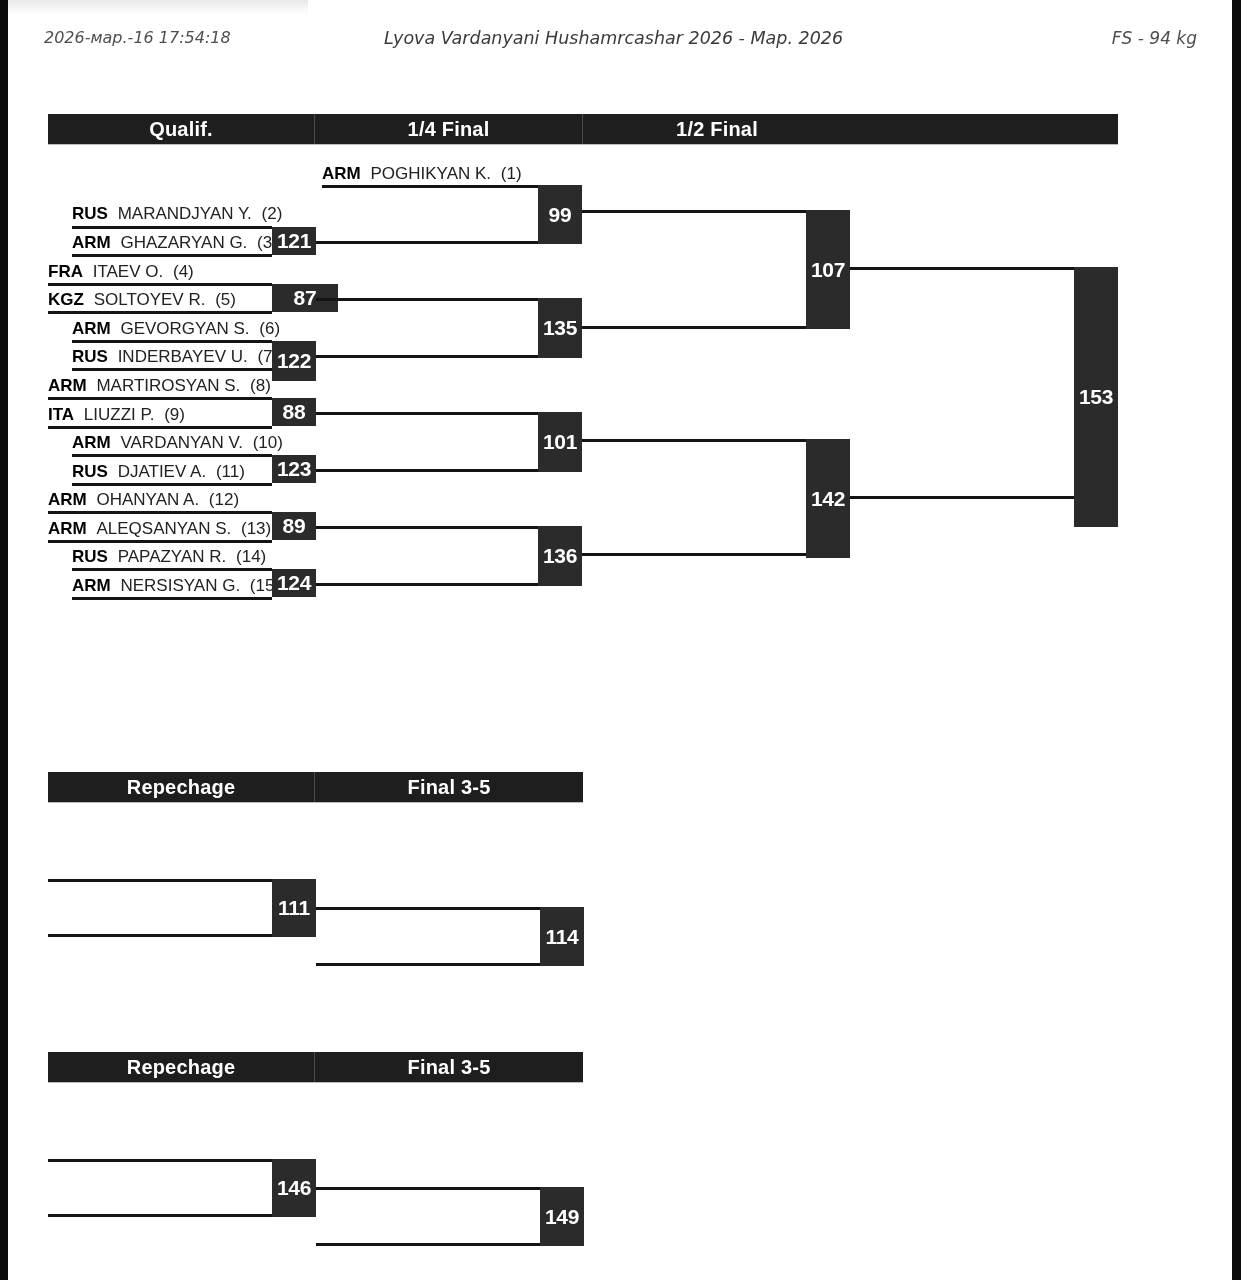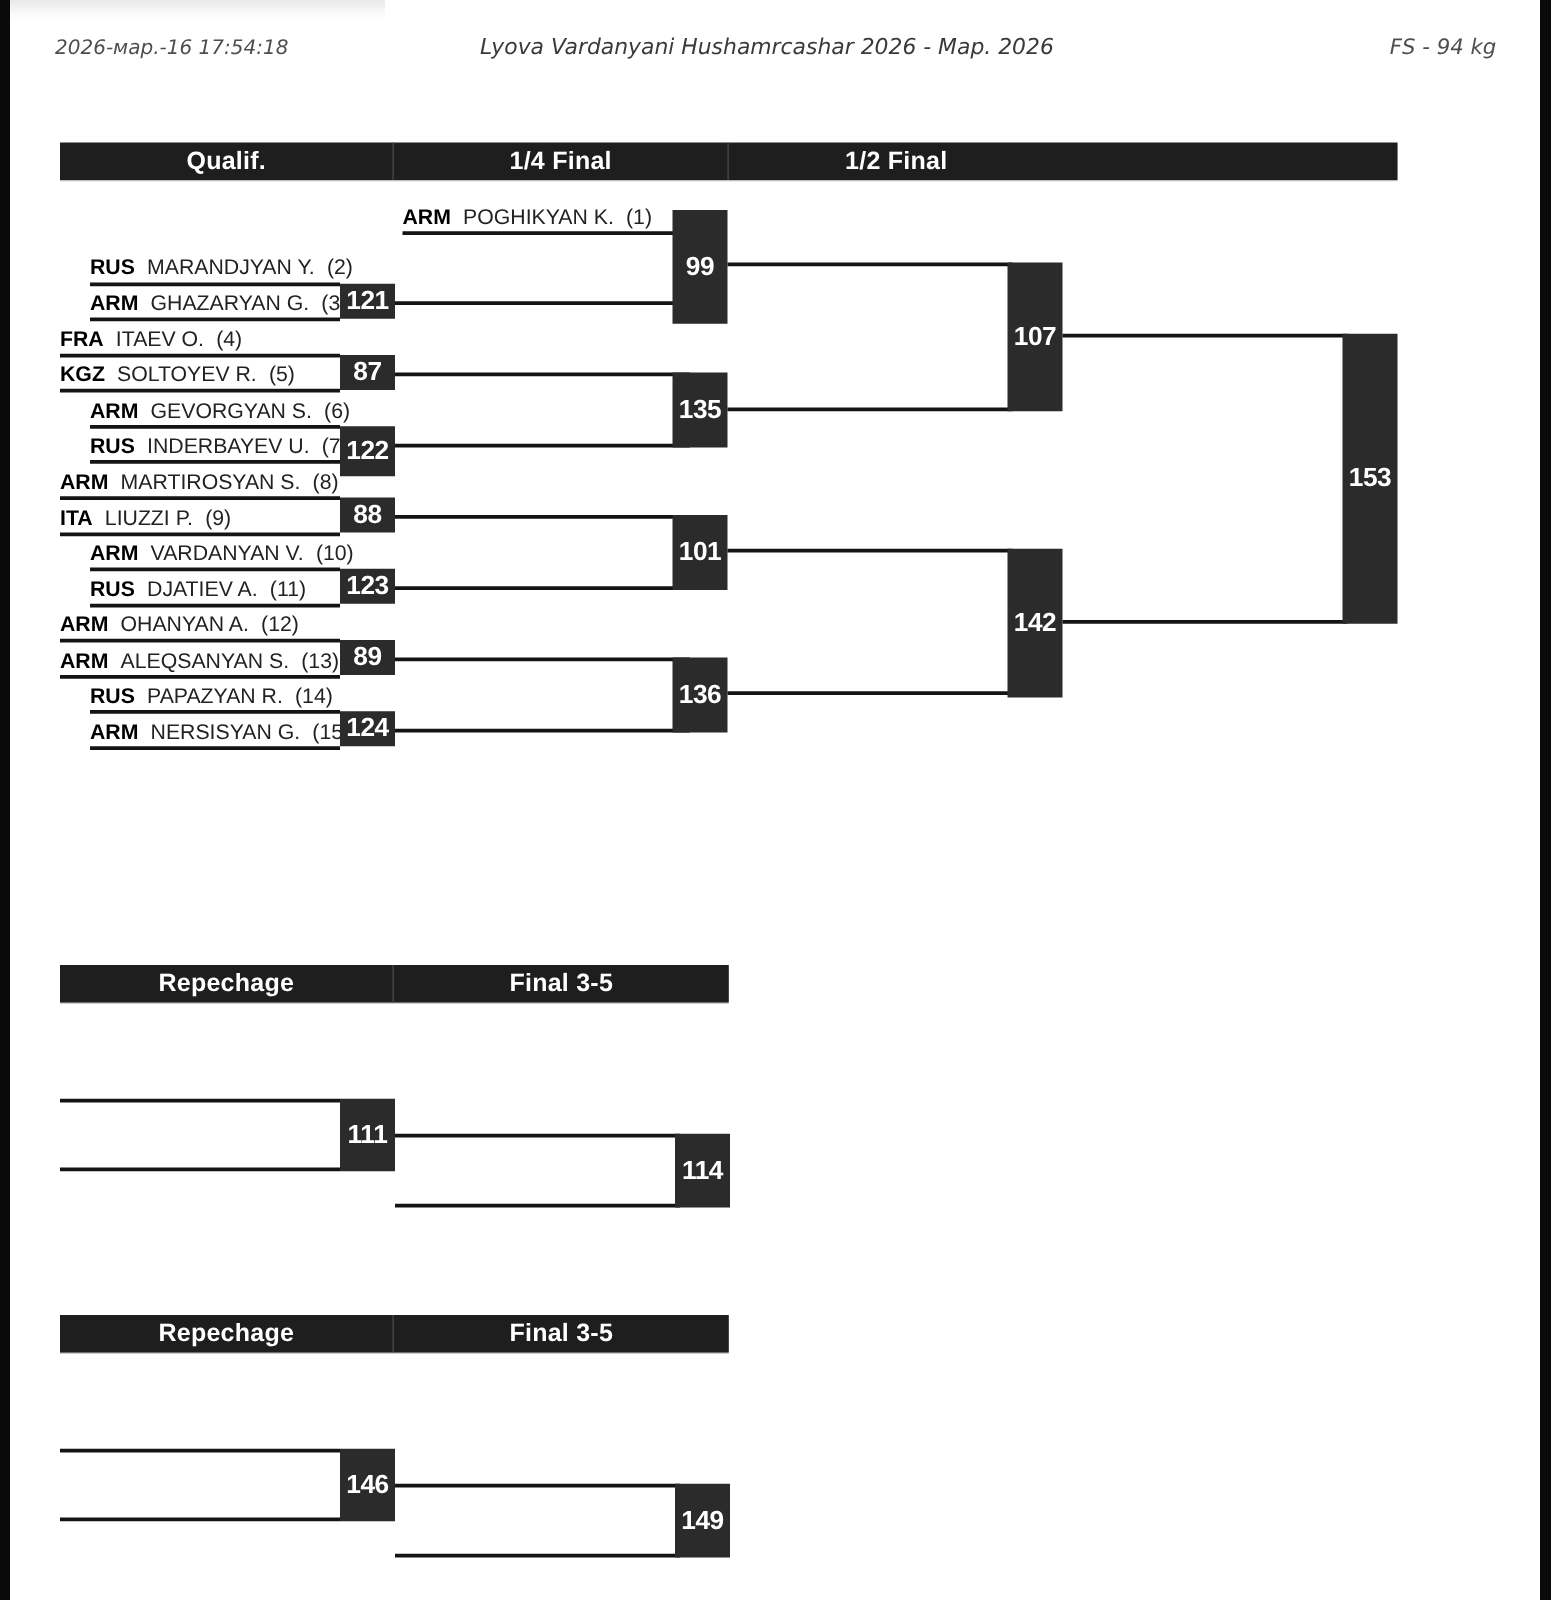--- a/index.html
+++ b/index.html
@@ -219,30 +219,30 @@
   <div class="hline" style="left:72px; top:454px; width:200px;"></div>
   <div class="hline" style="left:72px; top:483px; width:200px;"></div>
 
   <div class="hline" style="left:48px; top:511px; width:224px;"></div>
   <div class="hline" style="left:48px; top:540px; width:224px;"></div>
 
   <div class="hline" style="left:72px; top:568px; width:200px;"></div>
   <div class="hline" style="left:72px; top:597px; width:200px;"></div>
 
   <div class="bout" style="left:272px; top:227px; width:44px; height:28px;">121</div>
-  <div class="bout" style="left:272px; top:284px; width:44px; height:28px;">87</div>
+  <div class="bout" style="left:272px; top:284px; width:66px; height:28px;">87</div>
   <div class="bout" style="left:272px; top:341px; width:44px; height:40px;">122</div>
   <div class="bout" style="left:272px; top:398px; width:44px; height:28px;">88</div>
   <div class="bout" style="left:272px; top:455px; width:44px; height:28px;">123</div>
   <div class="bout" style="left:272px; top:512px; width:44px; height:28px;">89</div>
   <div class="bout" style="left:272px; top:569px; width:44px; height:28px;">124</div>
 
   <div class="hline" style="left:552px; top:185px; width:0px;"></div>
   <div class="hline" style="left:316px; top:241px; width:236px;"></div>
-  <div class="bout wide" style="left:538px; top:168px; width:44px; height:91px;">99</div>
+  <div class="bout wide" style="left:538px; top:185px; width:44px; height:59px;">99</div>
 
   <div class="hline" style="left:316px; top:298px; width:236px;"></div>
   <div class="hline" style="left:316px; top:355px; width:236px;"></div>
   <div class="bout wide" style="left:538px; top:298px; width:44px; height:60px;">135</div>
 
   <div class="hline" style="left:316px; top:412px; width:236px;"></div>
   <div class="hline" style="left:316px; top:469px; width:236px;"></div>
   <div class="bout wide" style="left:538px; top:412px; width:44px; height:60px;">101</div>
 
   <div class="hline" style="left:316px; top:526px; width:236px;"></div>
@@ -252,21 +252,21 @@
   <div class="hline" style="left:582px; top:210px; width:228px;"></div>
   <div class="hline" style="left:582px; top:326px; width:228px;"></div>
   <div class="bout wide" style="left:806px; top:210px; width:44px; height:119px;">107</div>
 
   <div class="hline" style="left:582px; top:439px; width:228px;"></div>
   <div class="hline" style="left:582px; top:553px; width:228px;"></div>
   <div class="bout wide" style="left:806px; top:439px; width:44px; height:119px;">142</div>
 
   <div class="hline" style="left:850px; top:267px; width:228px;"></div>
   <div class="hline" style="left:850px; top:496px; width:228px;"></div>
-  <div class="bout wide" style="left:1074px; top:267px; width:44px; height:232px;">153</div>
+  <div class="bout wide" style="left:1074px; top:267px; width:44px; height:260px;">153</div>
 
   <div class="round-bar" style="left:48px; top:772px; width:535px;">
     <div class="round-cell" style="width:267px;">Repechage</div>
     <div class="round-cell" style="width:268px;">Final 3-5</div>
   </div>
 
   <div class="hline" style="left:48px; top:879px; width:224px;"></div>
   <div class="hline" style="left:48px; top:934px; width:224px;"></div>
   <div class="bout wide" style="left:272px; top:879px; width:44px; height:58px;">111</div>
 

